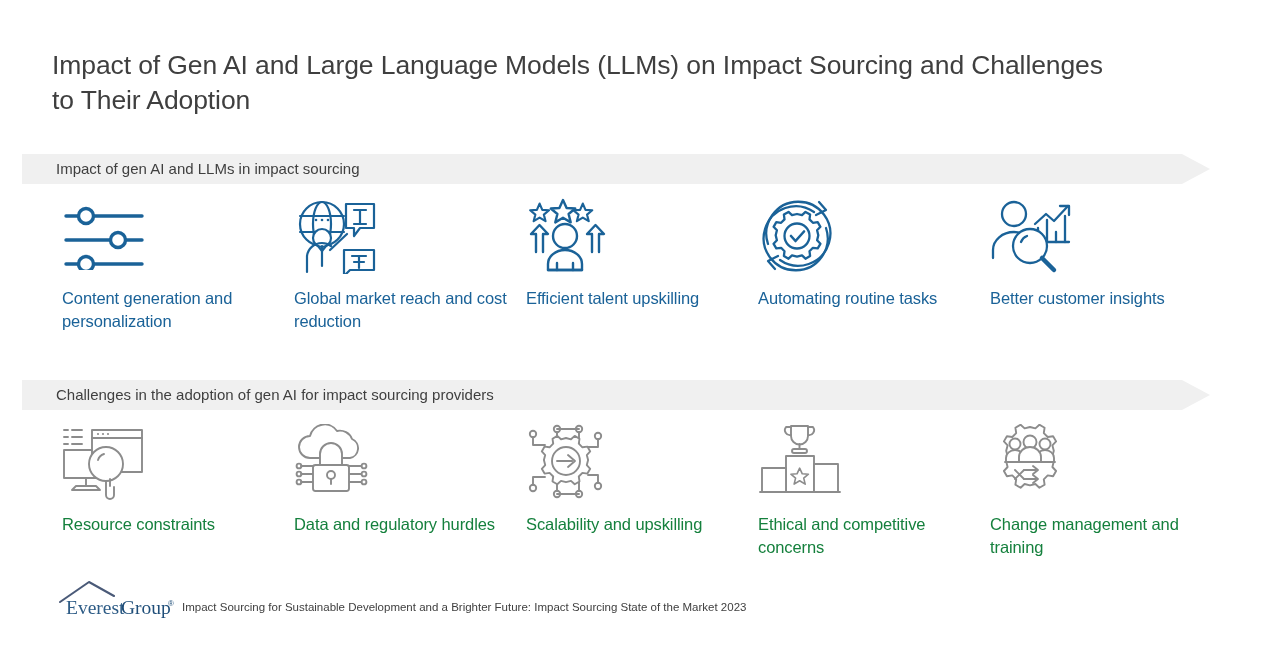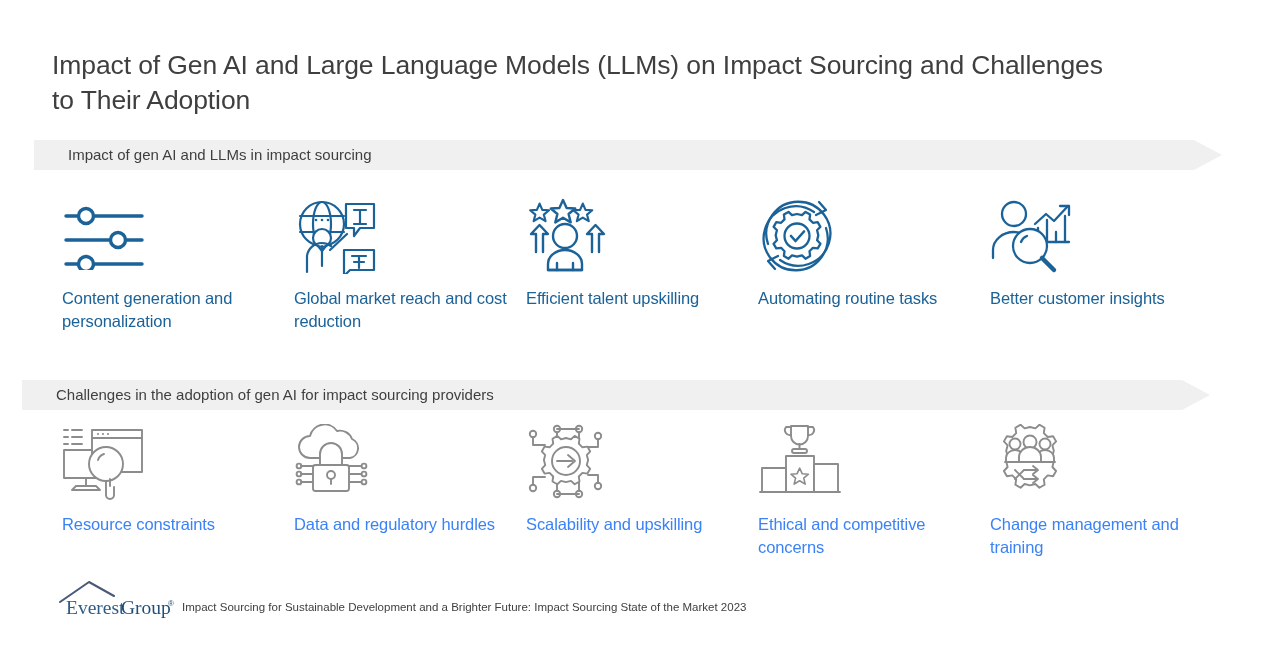--- a/index.html
+++ b/index.html
@@ -53,21 +53,21 @@
   .band-label {
     position: absolute;
     left: 34px;
     top: 0;
     height: 30px;
     line-height: 30px;
     font-size: 15px;
     color: #3f3f3f;
     white-space: nowrap;
   }
-  #band-1 { top: 140px; margin-left: 12px; }
+  #band-1 { top: 154px; }
   #band-2 { top: 380px; }
 
   
   .row {
     position: absolute;
     left: 52px;
     width: 1180px;
     display: flex;
     justify-content: center;
   }
@@ -86,21 +86,21 @@
   }
   .card-icon svg { display: block; }
   .card-label {
     margin-top: 13px;
     font-size: 16.5px;
     line-height: 23px;
     font-weight: 400;
     letter-spacing: -0.1px;
   }
   .blue .card-label { color: #1a6298; }
-  .orange .card-label { color: #3b82f6; }
+  .orange .card-label { color: #15803d; }
 
   
   .footer {
     position: absolute;
     left: 58px;
     top: 580px;
     display: flex;
     align-items: flex-end;
   }
   .logo {

